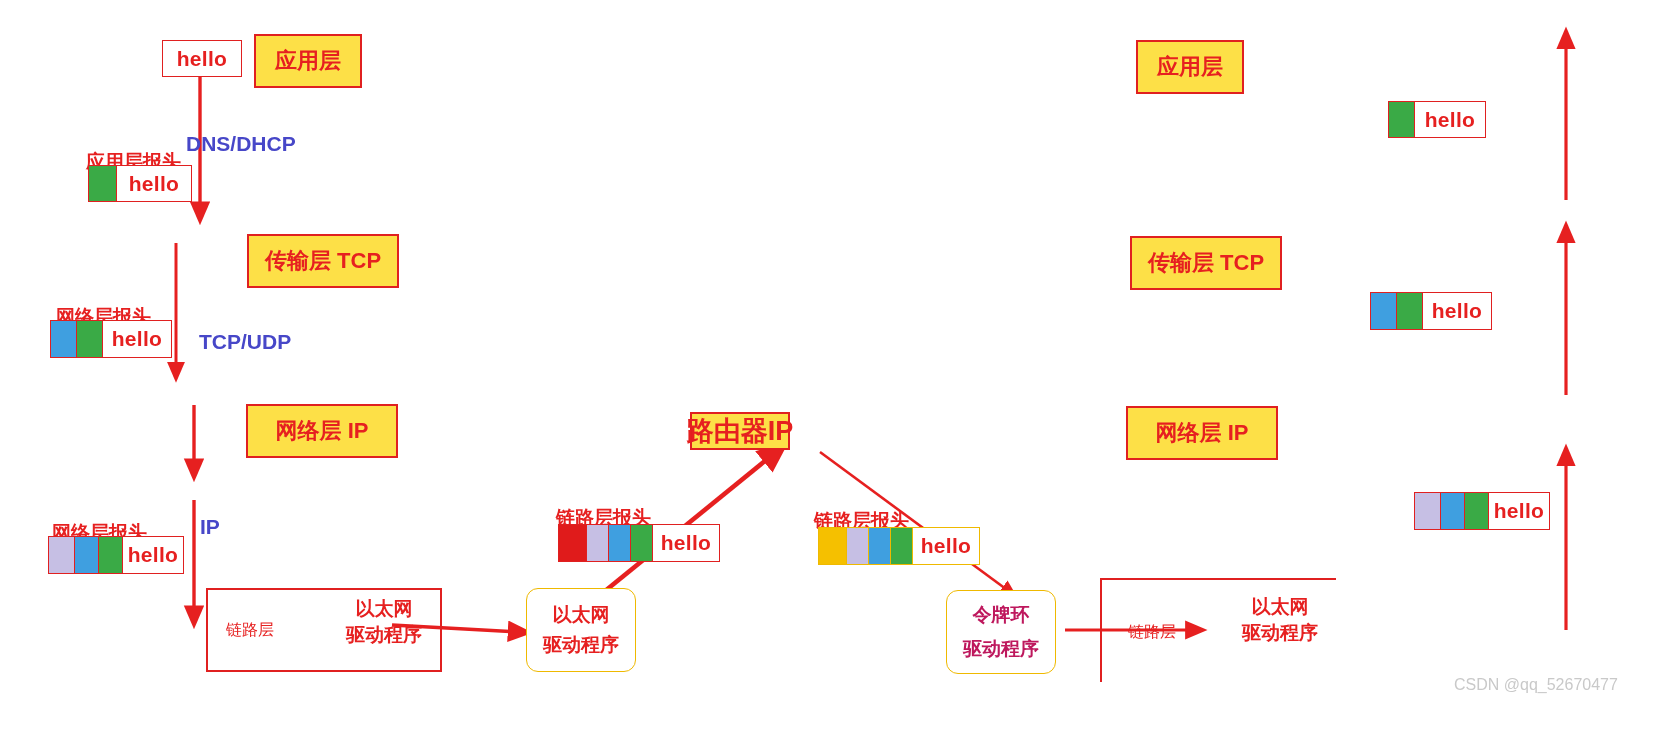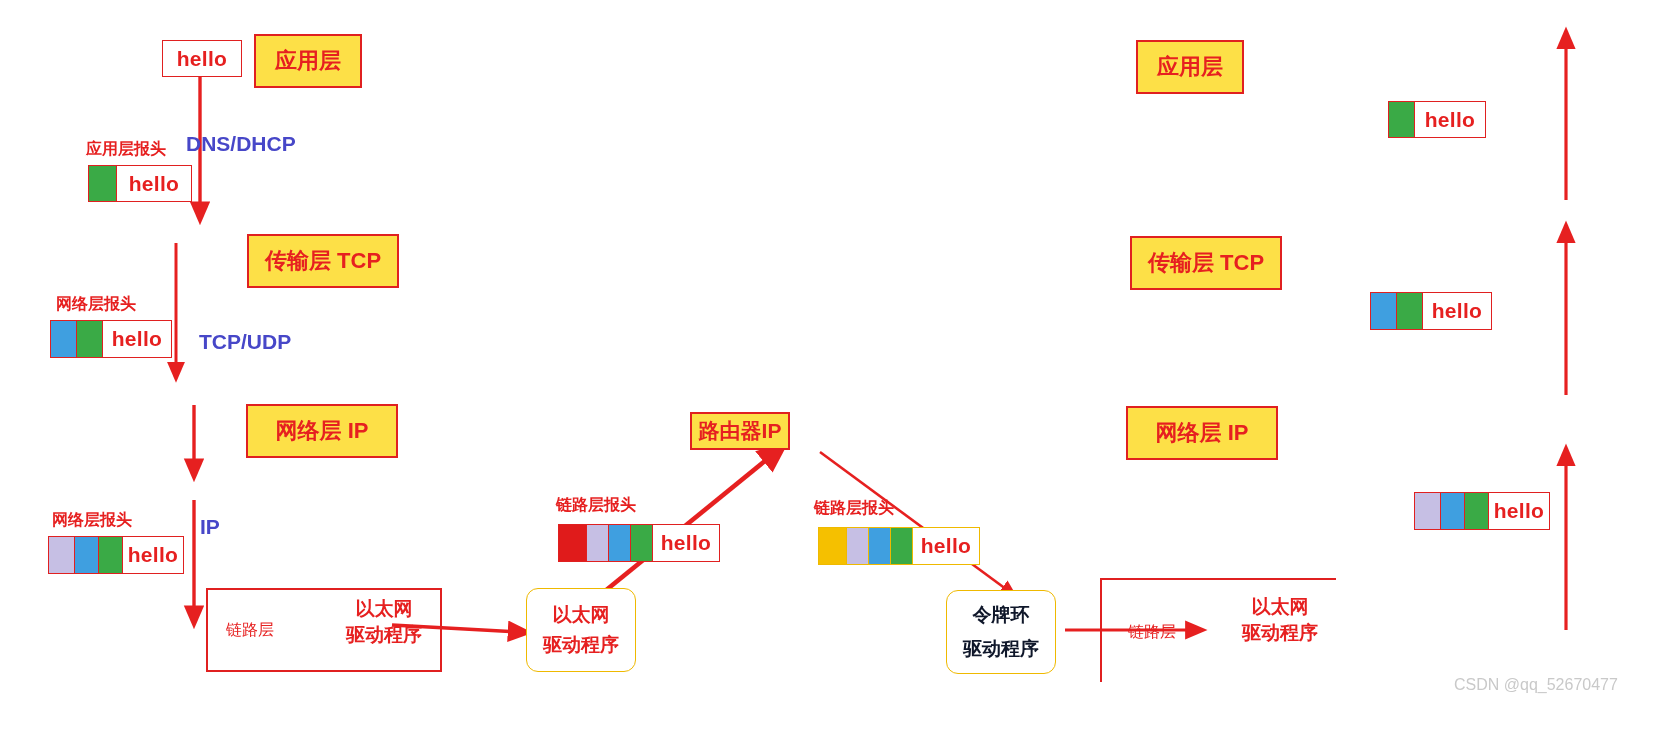--- a/index.html
+++ b/index.html
@@ -4,46 +4,46 @@
 <style>
   html,body{margin:0;padding:0;background:#ffffff;}
   body{width:1666px;height:749px;position:relative;overflow:hidden;
        font-family:"Liberation Sans","DejaVu Sans",sans-serif;}
   .stage{position:absolute;left:0;top:0;width:1666px;height:627px;}
 
   
   .layerbox{position:absolute;border:2px solid #e02020;background:#fde047;
             display:flex;align-items:center;justify-content:center;
             color:#e62020;font-weight:bold;font-size:22px;white-space:nowrap;}
-  .layerbox.small{font-size:21px;}
+  .layerbox.small{font-size:27px;}
 
   
   .pkt{position:absolute;border:1.6px solid #e02020;background:#fff;
        display:flex;align-items:stretch;box-sizing:border-box;}
   .pkt.gold{border-color:#efb900;}
   .seg{height:100%;border-right:1.4px solid #e02020;box-sizing:border-box;}
   .pkt.gold .seg{border-right-color:#efb900;}
   .seg:last-of-type{border-right:none;}
   .pktlabel{flex:1;display:flex;align-items:center;justify-content:center;
             color:#e62020;font-weight:bold;font-size:21px;letter-spacing:.3px;}
 
   
-  .cap{position:absolute;color:#e62020;font-weight:bold;font-size:16px;
-       white-space:nowrap;}
+  .cap{position:absolute;color:#e62020;font-weight:bold;font-size:19px;
+       white-space:nowrap;margin-top:10px;}
 
   
   .proto{position:absolute;color:#4747c8;font-weight:bold;font-size:21px;
          white-space:nowrap;}
 
   
   .driver{position:absolute;border:1.8px solid #efb900;border-radius:12px;
           background:#fff;display:flex;flex-direction:column;
           align-items:center;justify-content:center;gap:4px;
           color:#e62020;font-weight:bold;font-size:19px;white-space:nowrap;}
-  .driver.tokenring{color:#0f172a;gap:8px;}
+  .driver.tokenring{color:#be185d;gap:8px;}
 
   
   .linkbox{position:absolute;box-sizing:border-box;background:transparent;}
   .linkbox .lb-left{position:absolute;color:#e62020;font-weight:normal;
                     font-size:16px;white-space:nowrap;}
   .linkbox .lb-right{position:absolute;color:#e62020;font-weight:bold;
                      font-size:19px;white-space:nowrap;text-align:center;
                      line-height:1.35;}
 
   

